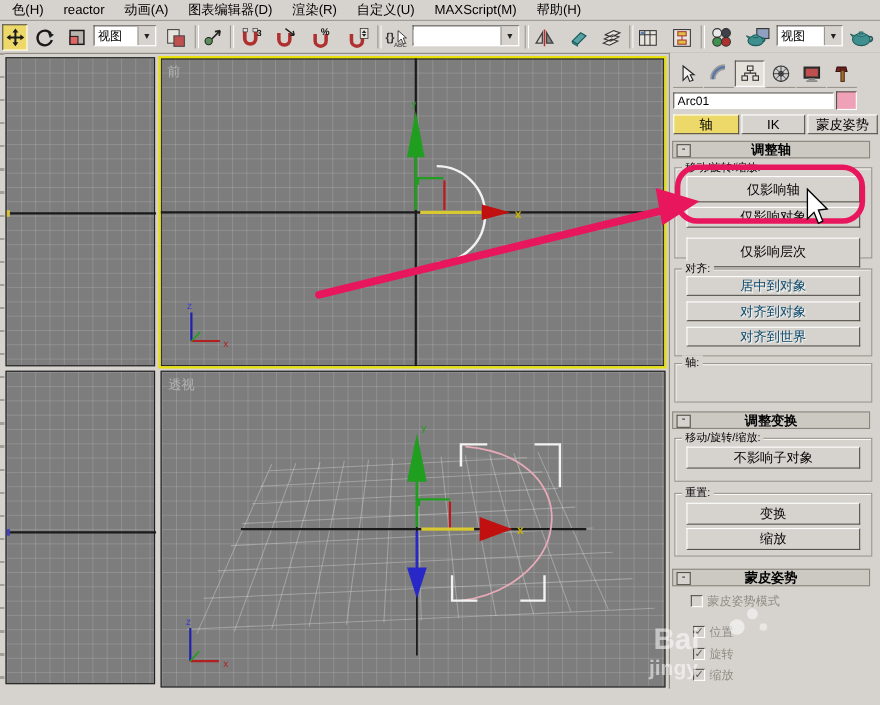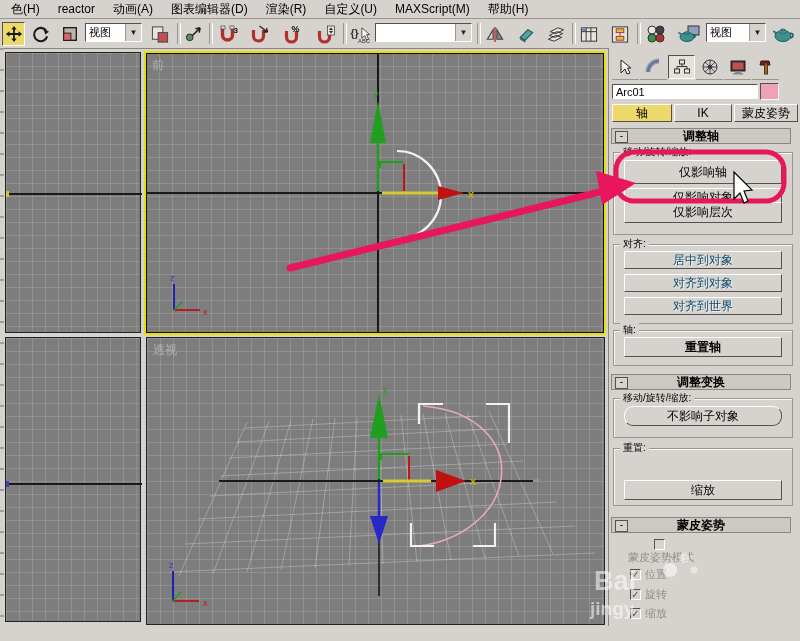--- a/index.html
+++ b/index.html
@@ -392,69 +392,69 @@
 
   <div class="group abs" style="top:152px;height:83px;">
     <span class="glabel">移动/旋转/缩放:</span>
   </div>
   <div class="btn abs" style="left:624px;top:160px;width:158px;height:24px;">
     <span>仅影响轴</span>
   </div>
   <div class="btn abs" style="left:624px;top:188px;width:158px;height:19px;">
     <span>仅影响对象</span>
   </div>
-  <div class="btn abs" style="left:624px;top:202px;width:158px;height:21px;">
+  <div class="btn abs" style="left:624px;top:216px;width:158px;height:27px;">
     <span>仅影响层次</span>
   </div>
 
   <div class="group abs" style="top:244px;height:80px;">
     <span class="glabel">对齐:</span>
   </div>
   <div class="btn disabled abs" style="left:624px;top:251px;width:158px;height:18px;">
     <span>居中到对象</span>
   </div>
   <div class="btn disabled abs" style="left:624px;top:274px;width:158px;height:18px;">
     <span>对齐到对象</span>
   </div>
   <div class="btn disabled abs" style="left:624px;top:297px;width:158px;height:18px;justify-content:center;">
     <span>对齐到世界</span>
   </div>
 
   <div class="group abs" style="top:330px;height:36px;">
     <span class="glabel">轴:</span>
-  </div>
-  <div class="btn abs" style="left:624px;top:337px;width:158px;height:20px;">
-    <span style="font-weight:bold;">重置轴</span>
   </div>
 
   <div class="rollout abs" style="top:374px;">
     <span class="minus">-</span>
     <span>调整变换</span>
   </div>
 
   <div class="group abs" style="top:398px;height:40px;">
     <span class="glabel">移动/旋转/缩放:</span>
   </div>
-  <div class="btn abs" style="left:624px;top:406px;width:158px;height:20px;border-radius:9px;">
+  <div class="btn abs" style="left:624px;top:406px;width:158px;height:20px;">
     <span>不影响子对象</span>
   </div>
 
   <div class="group abs" style="top:448px;height:58px;">
     <span class="glabel">重置:</span>
+  </div>
+  <div class="btn abs" style="left:624px;top:457px;width:158px;height:20px;">
+    <span>变换</span>
   </div>
   <div class="btn abs" style="left:624px;top:480px;width:158px;height:20px;">
     <span>缩放</span>
   </div>
 
   <div class="rollout abs" style="top:517px;">
     <span class="minus">-</span>
     <span>蒙皮姿势</span>
   </div>
 
-  <div class="cb disabled abs" style="left:628px;top:539px;flex-direction:column;">
+  <div class="cb disabled abs" style="left:628px;top:539px;">
     <span class="box"></span>
     <span>蒙皮姿势模式</span>
   </div>
 
   <div class="cb disabled abs" style="left:630px;top:567px;">
     <span class="box">✓</span>
     <span>位置</span>
   </div>
   <div class="cb disabled abs" style="left:630px;top:587px;">
     <span class="box">✓</span>

